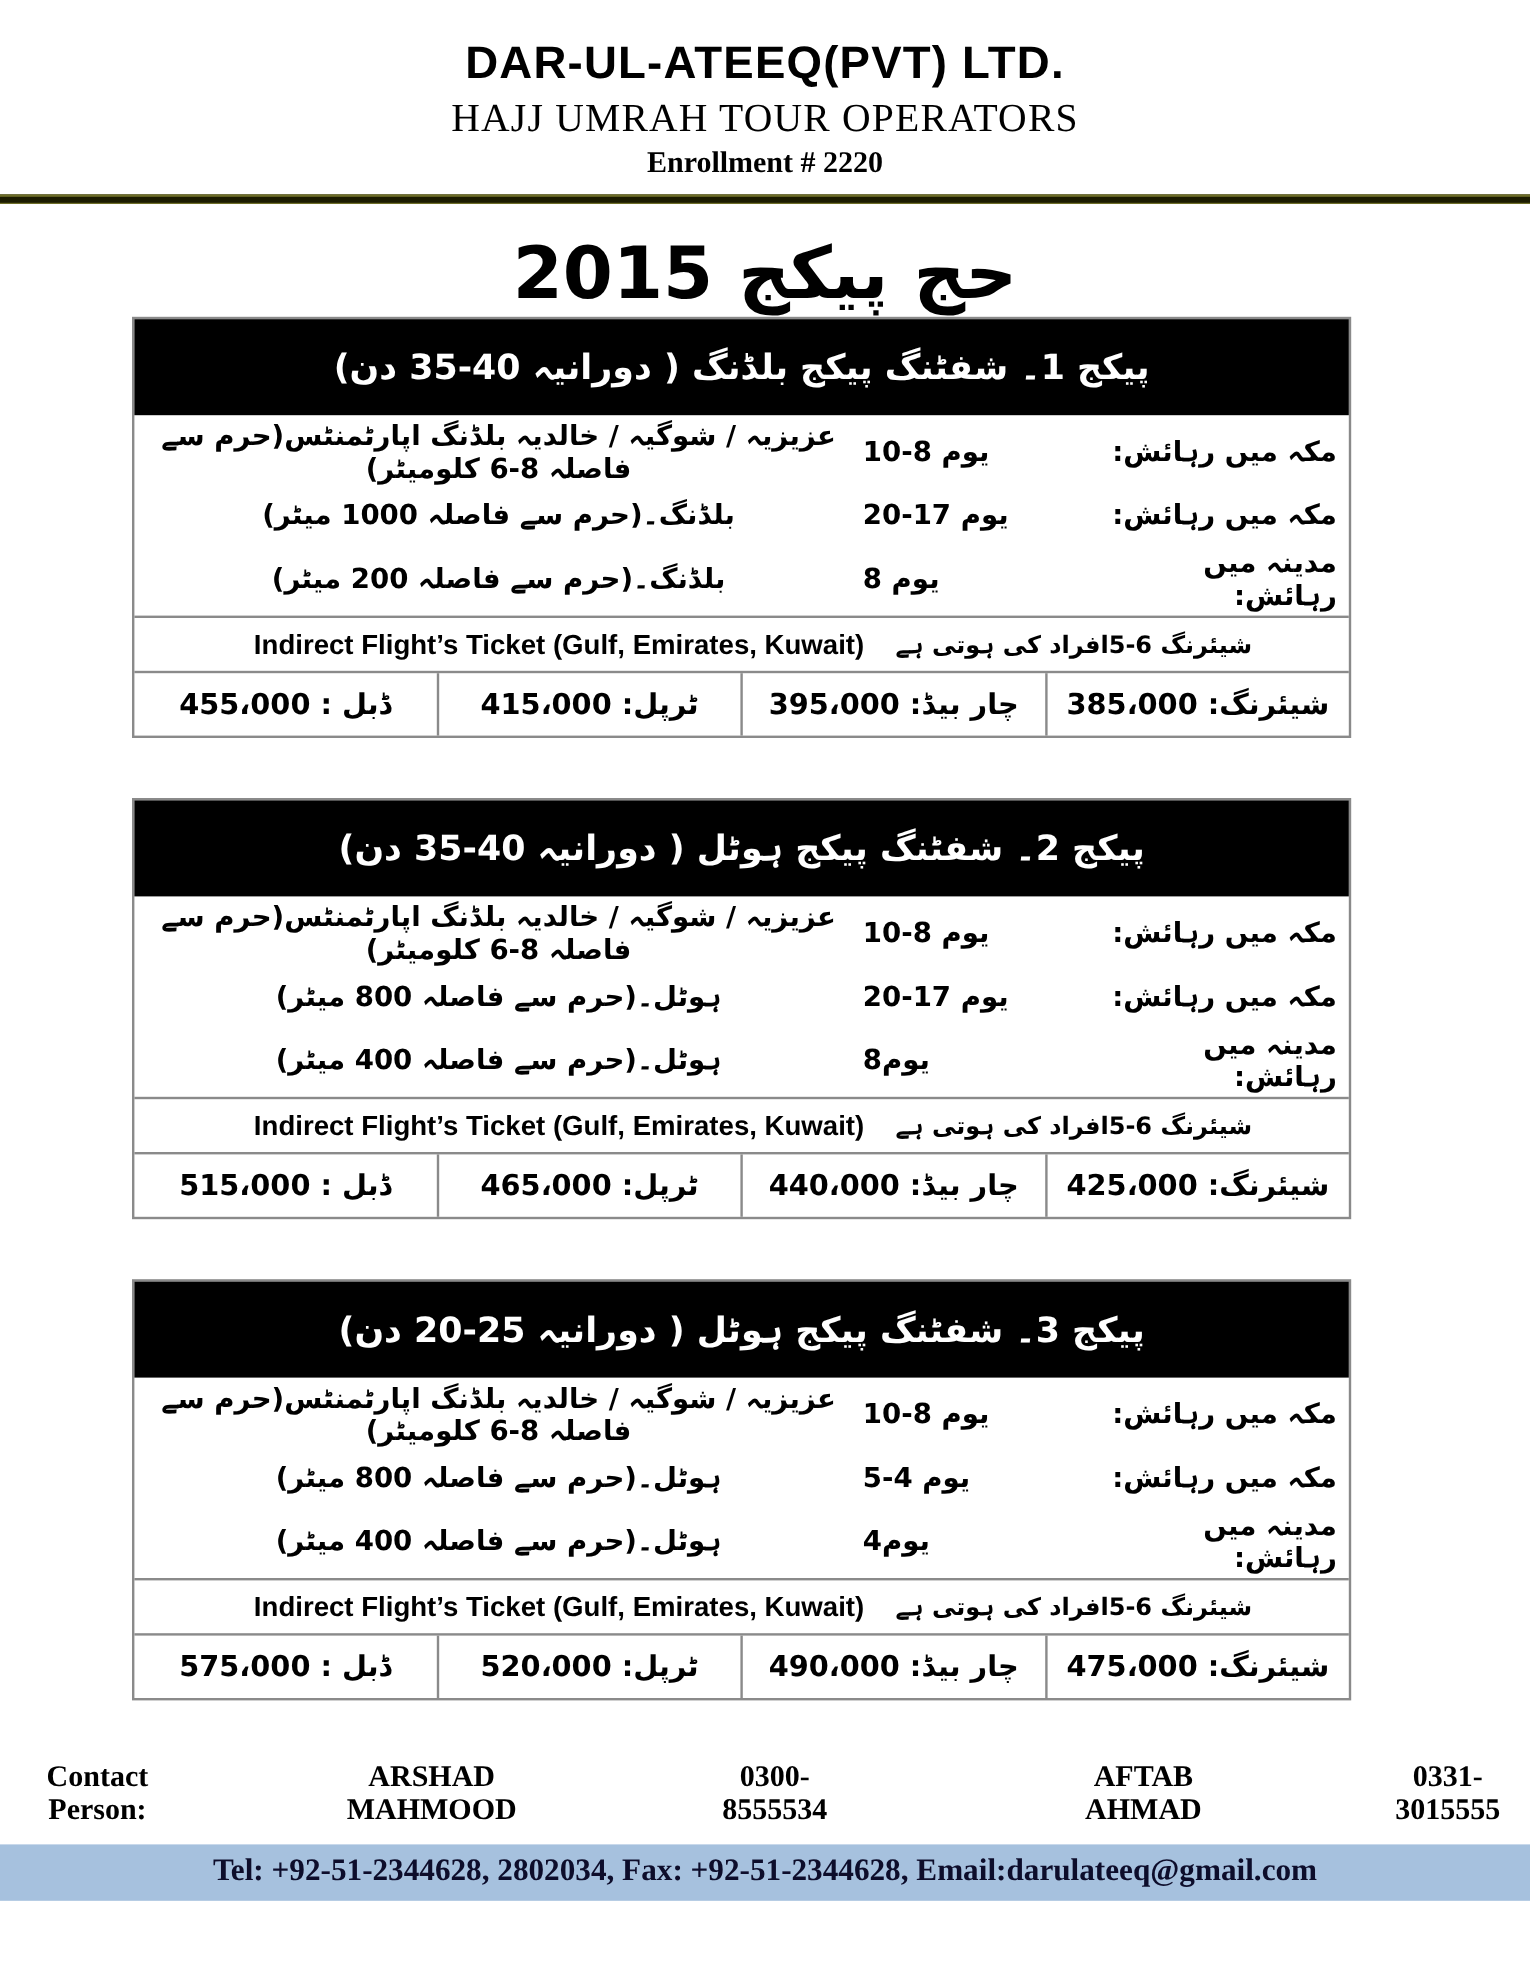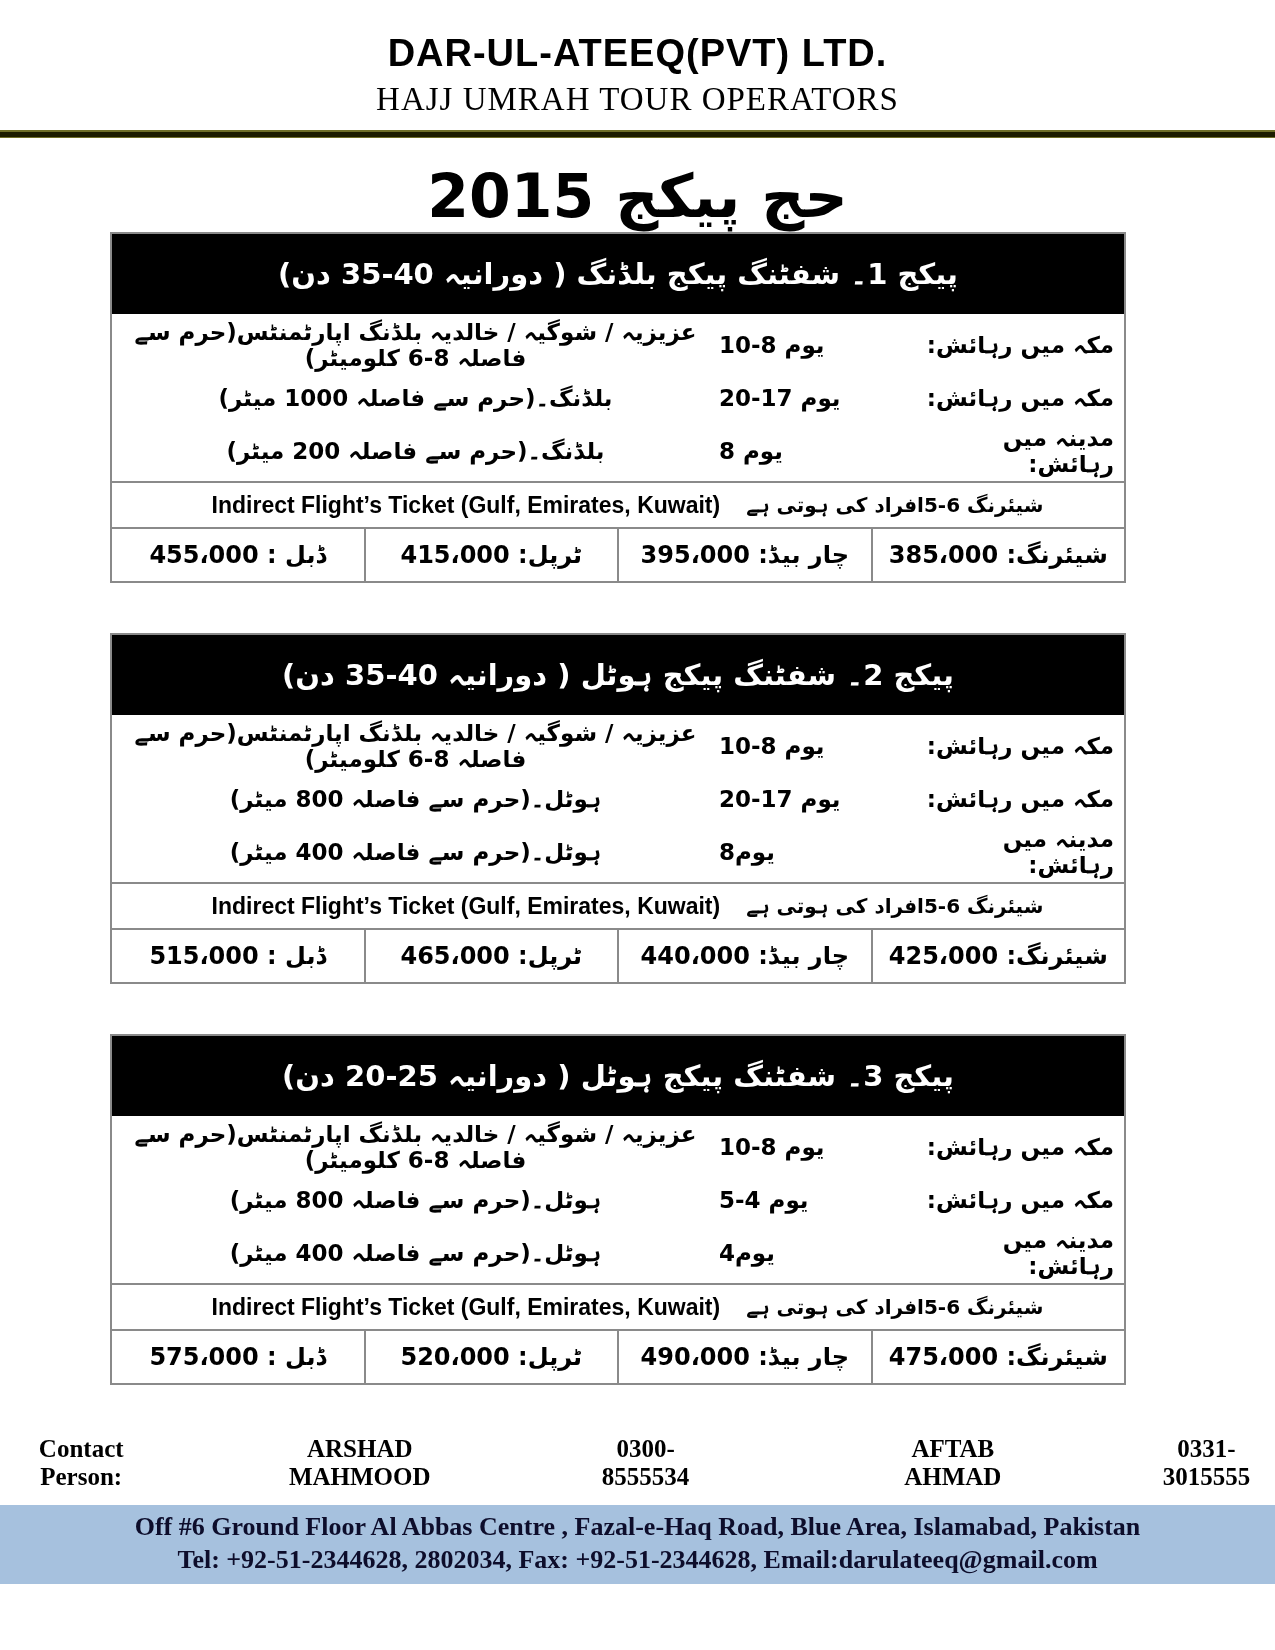--- a/index.html
+++ b/index.html
@@ -57,20 +57,21 @@
     text-align:center; color:#0d0d2b;
     font-family:"Liberation Serif", serif; font-weight:700; font-size:26px; line-height:1.25;
   }
 </style>
 </head>
 <body>
 
 <div class="letterhead">
   <div class="company">DAR-UL-ATEEQ(PVT) LTD.</div>
   <div class="subtitle">HAJJ UMRAH TOUR OPERATORS</div>
+  <div class="enroll">Enrollment # 2220</div>
 </div>
 <div class="rule"></div>
 
 <div class="doc-title">حج پیکج 2015</div>
 
 <div class="pkg">
   <div class="pkg-bar">پیکج 1۔ شفٹنگ پیکج بلڈنگ  ( دورانیہ 40-35 دن)</div>
   <div class="pkg-rows">
     <div class="prow">
       <span class="prow-label">مکہ میں رہائش:</span>
@@ -167,15 +168,14 @@
   <span>ARSHAD MAHMOOD</span>
   <span class="gap-s"></span>
   <span>0300-8555534</span>
   <span class="gap-l"></span>
   <span>AFTAB AHMAD</span>
   <span class="gap-s"></span>
   <span>0331-3015555</span>
 </div>
 
 <div class="band">
-  <div>Off #6 Ground Floor Al Abbas Centre , Fazal-e-Haq Road, Blue Area, Islamabad, Pakistan</div>
   <div>Tel: +92-51-2344628, 2802034, Fax: +92-51-2344628, Email:darulateeq@gmail.com</div>
 </div>
 
 </body></html>

